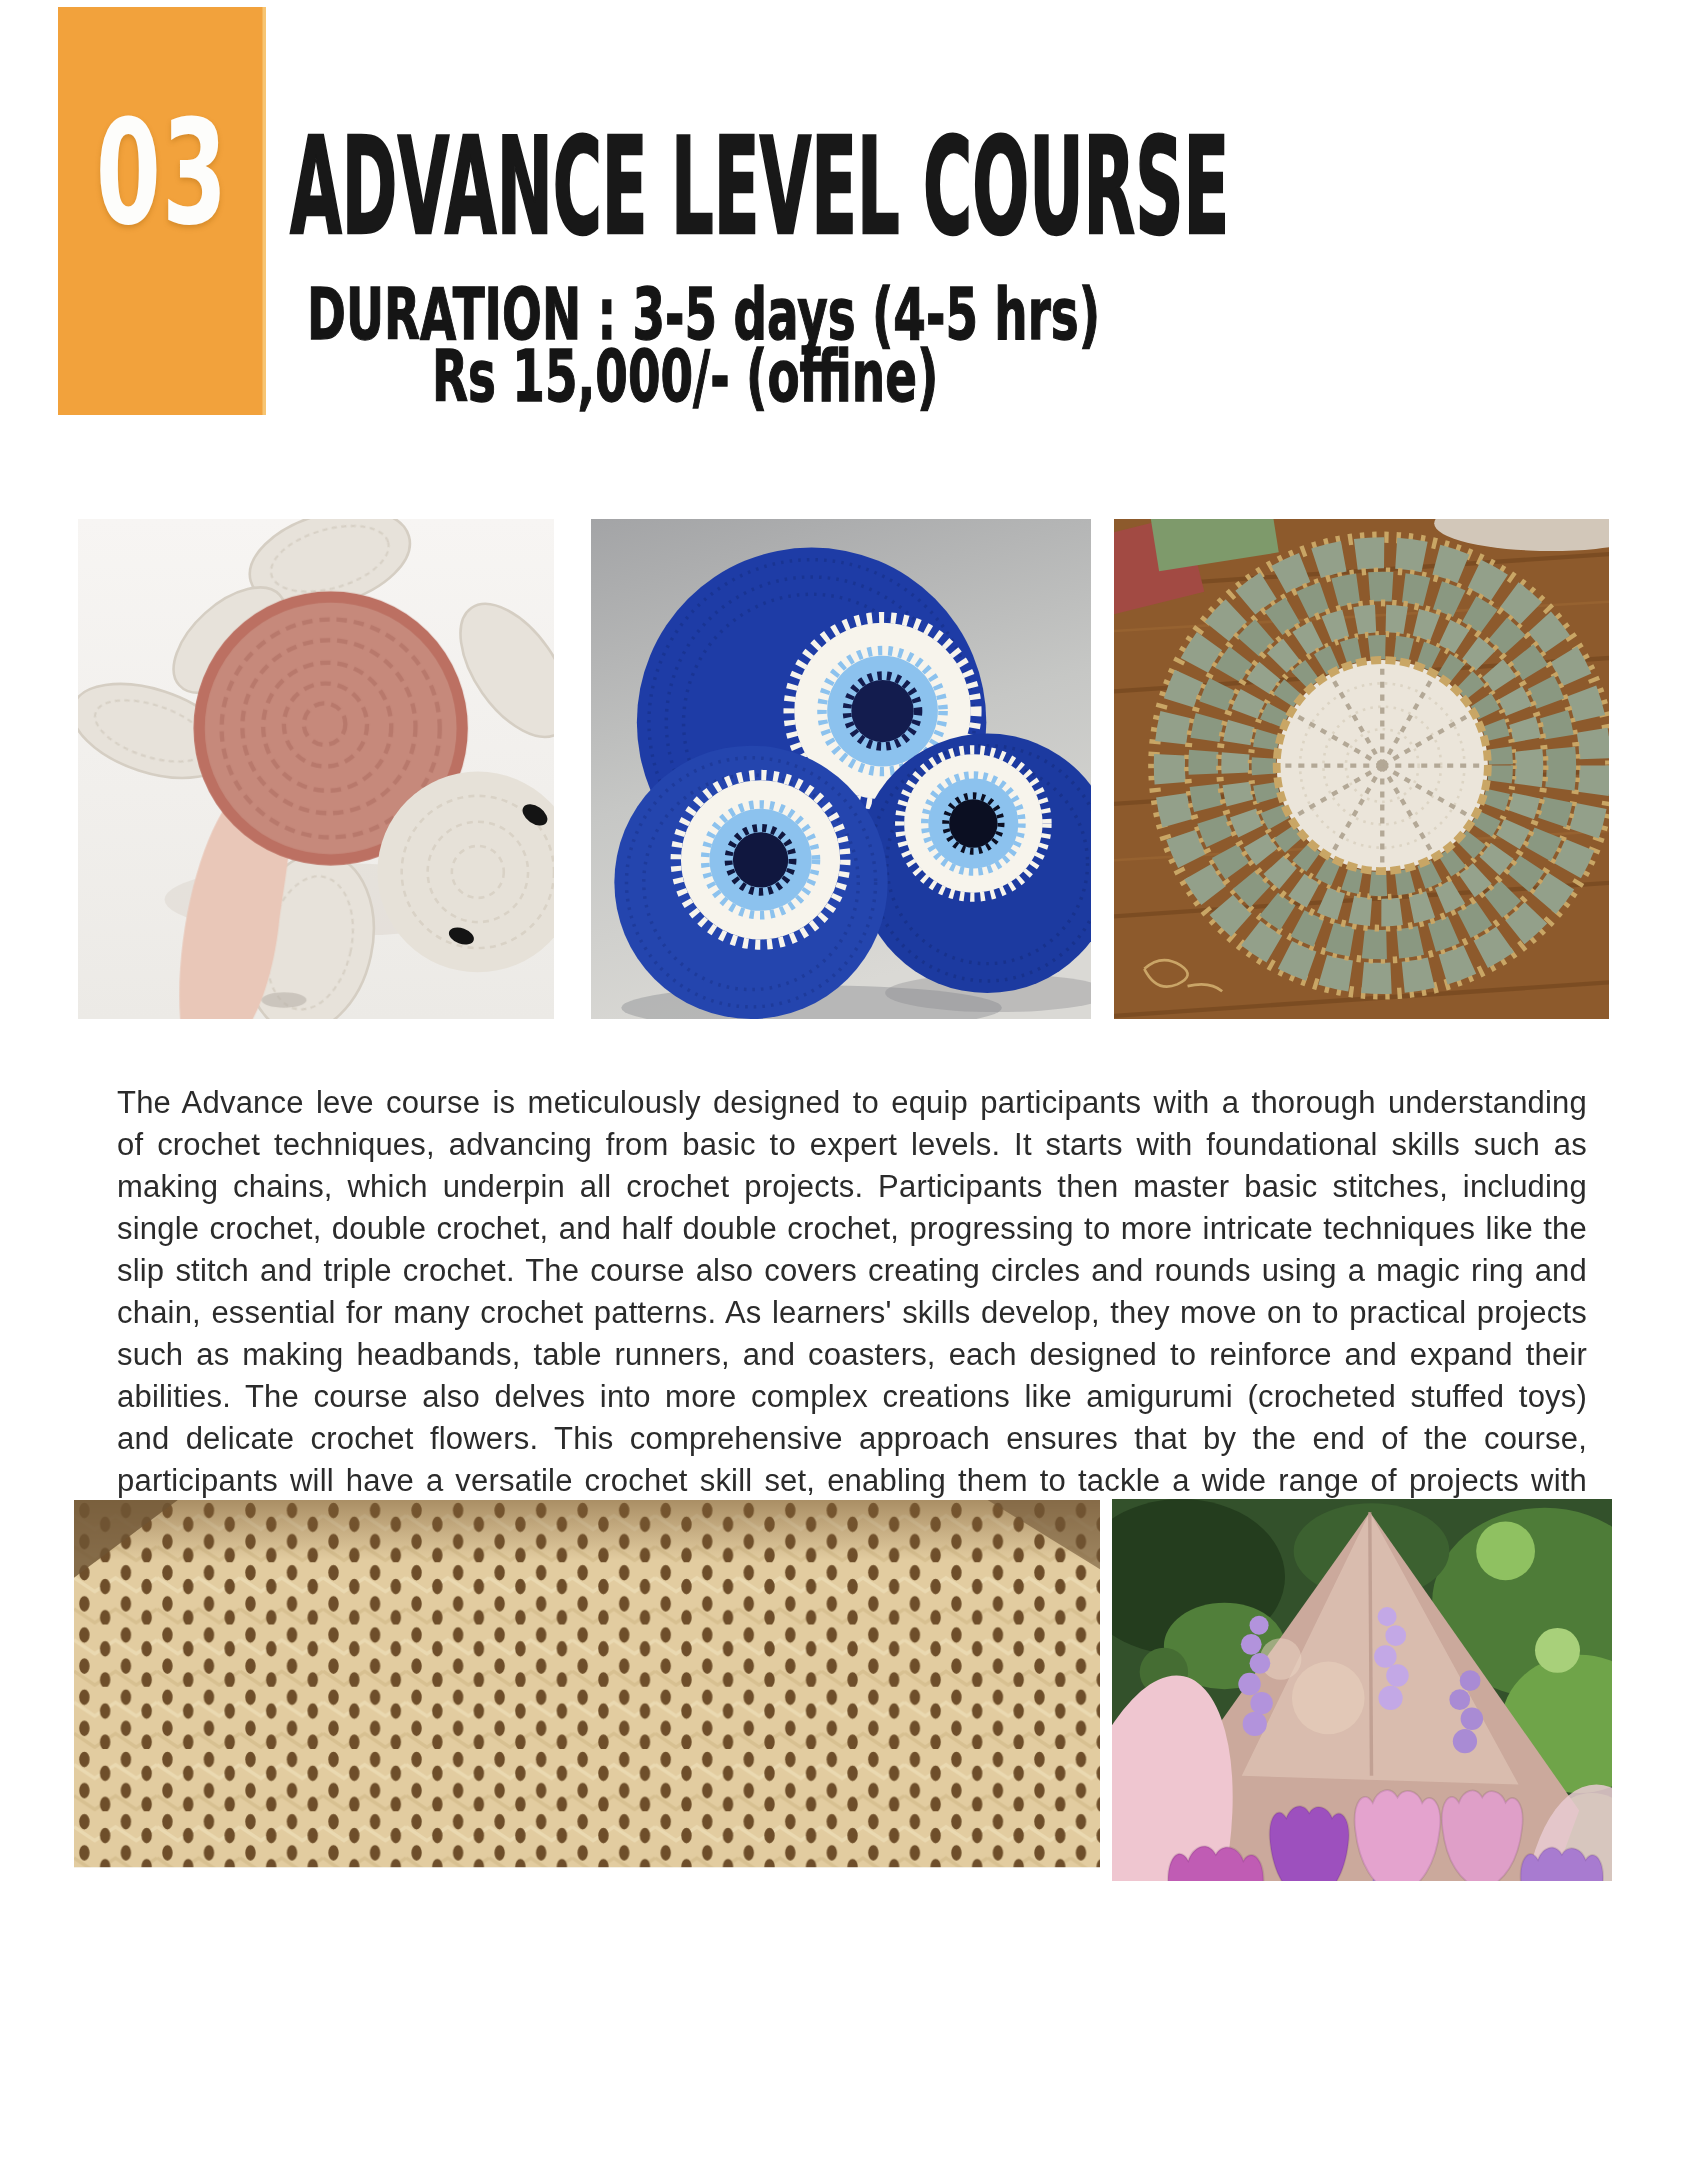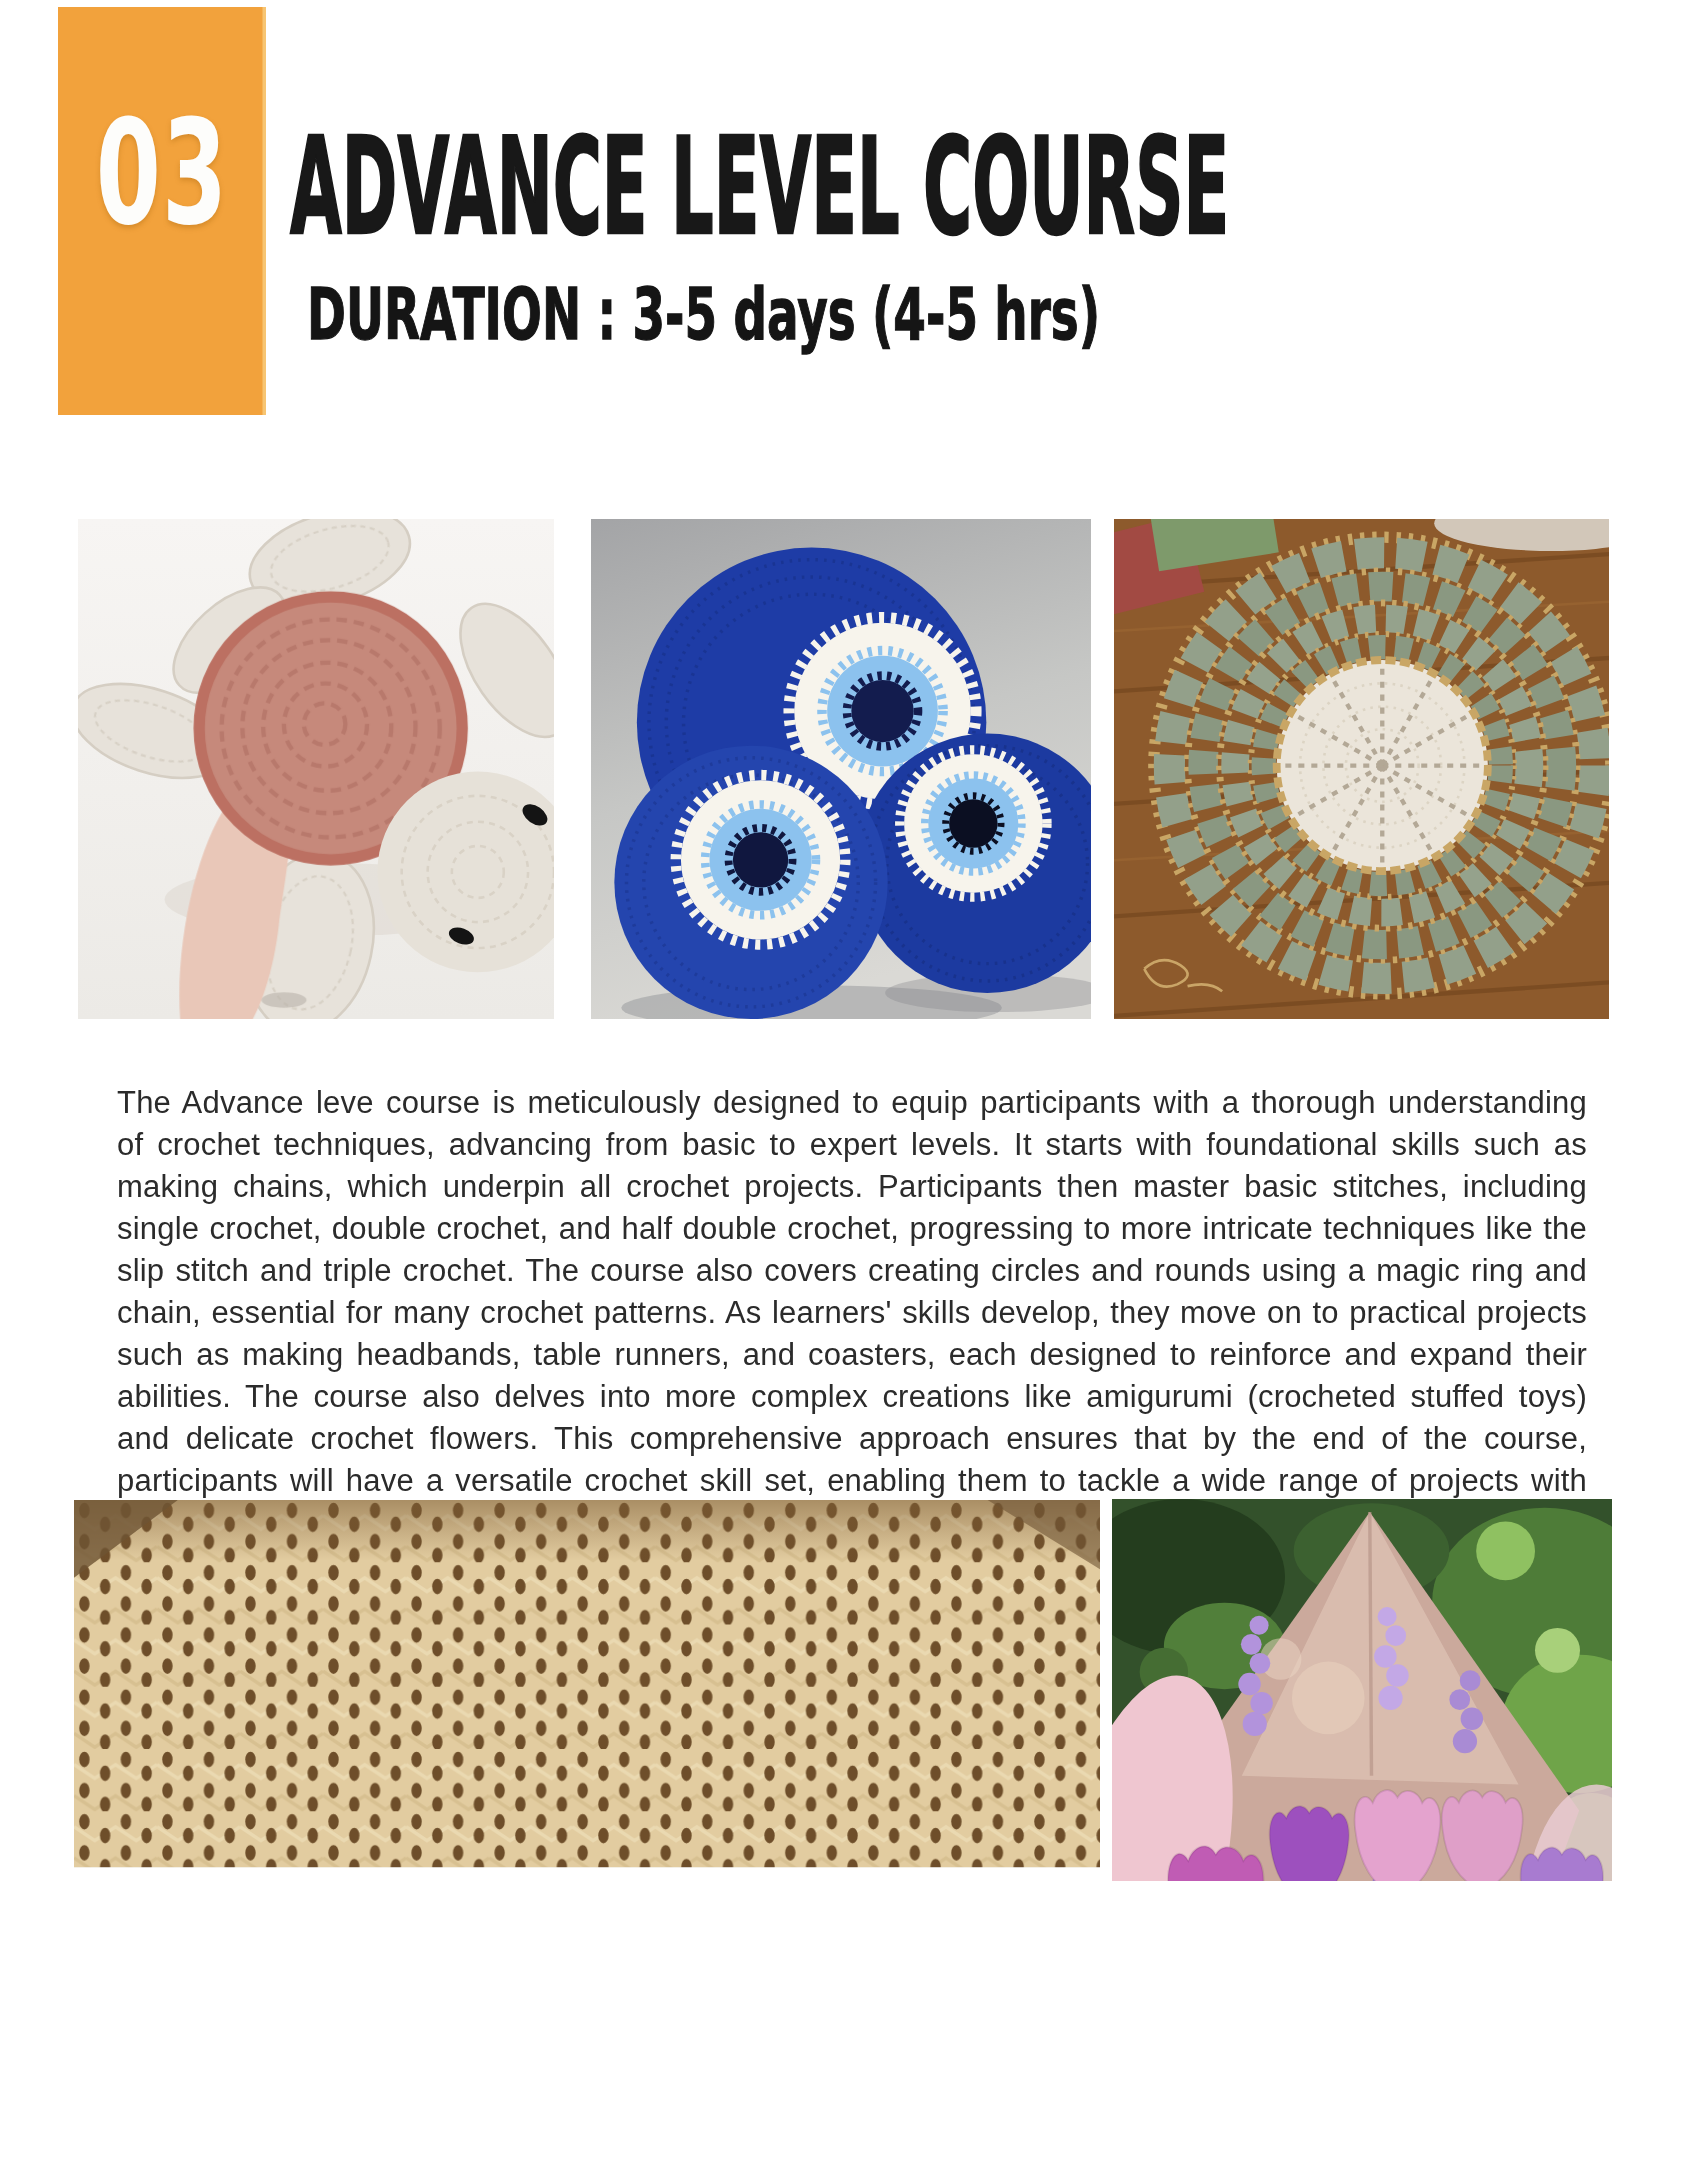--- a/index.html
+++ b/index.html
@@ -74,20 +74,21 @@
 <div class="page">
 
   <div class="orange-badge">
     <div class="badge-number"><span>03</span></div>
   </div>
 
   <div class="main-title"><span>ADVANCE LEVEL COURSE</span></div>
 
   <div class="meta-block">
     <div class="meta-line"><span>DURATION : 3-5 days (4-5 hrs)</span></div>
+    <div class="meta-line indent"><span>Rs 15,000/- (offine)</span></div>
   </div>
 
   <figure class="photo" id="photo-turtle" style="margin:0;" aria-label="photo of a crochet amigurumi sea turtle with rose shell held in a hand">
     <svg viewBox="0 0 550 578" preserveAspectRatio="none">
       <defs>
         <linearGradient id="tbg" x1="0" y1="0" x2="0" y2="1">
           <stop offset="0" stop-color="#F7F5F3"></stop>
             <stop offset="1" stop-color="#ECEAE6"></stop>
         </linearGradient>
       </defs>

